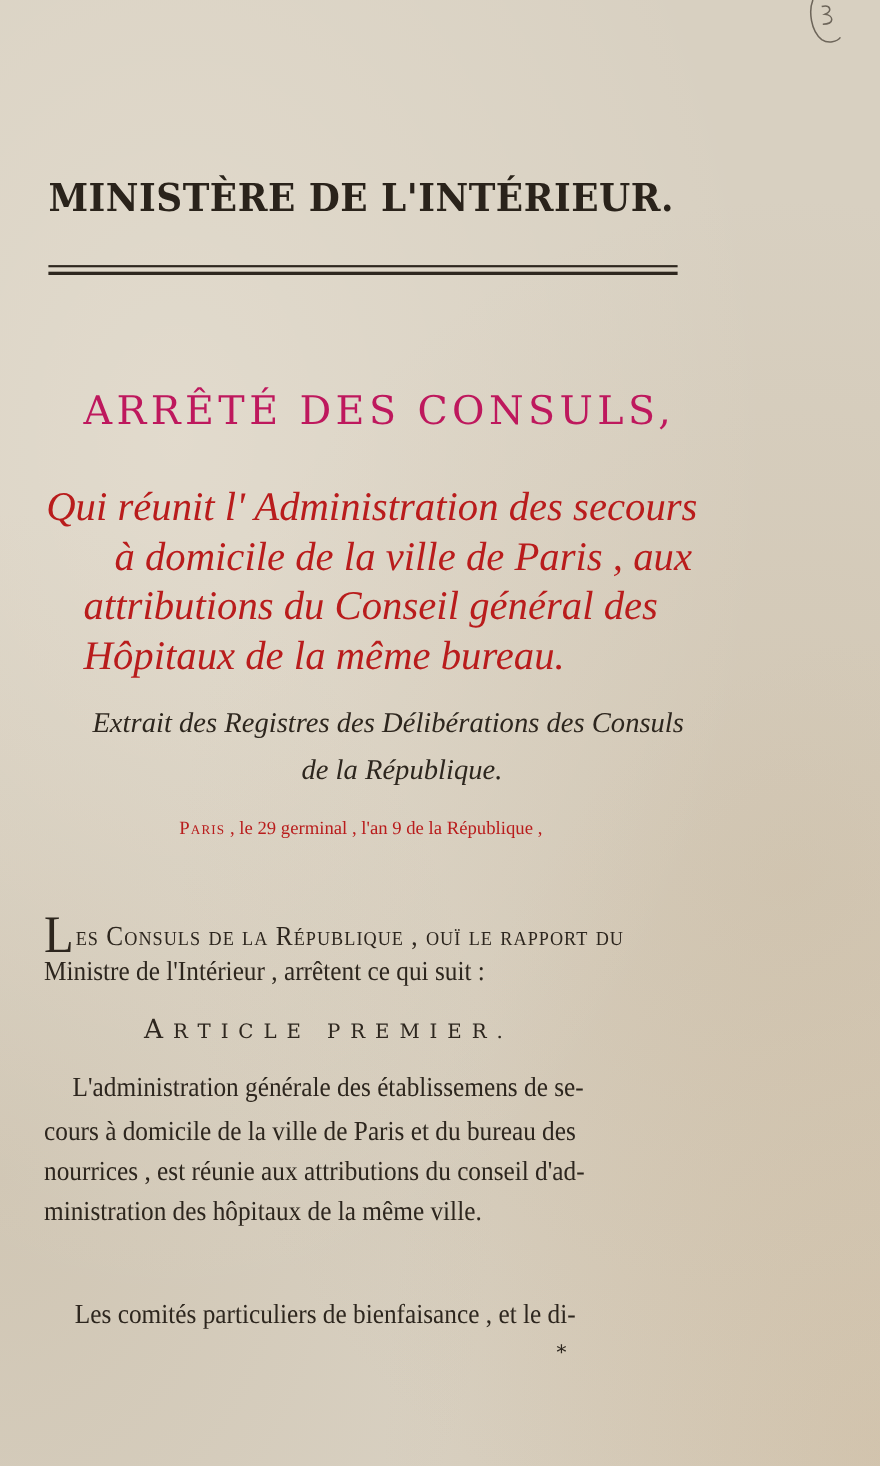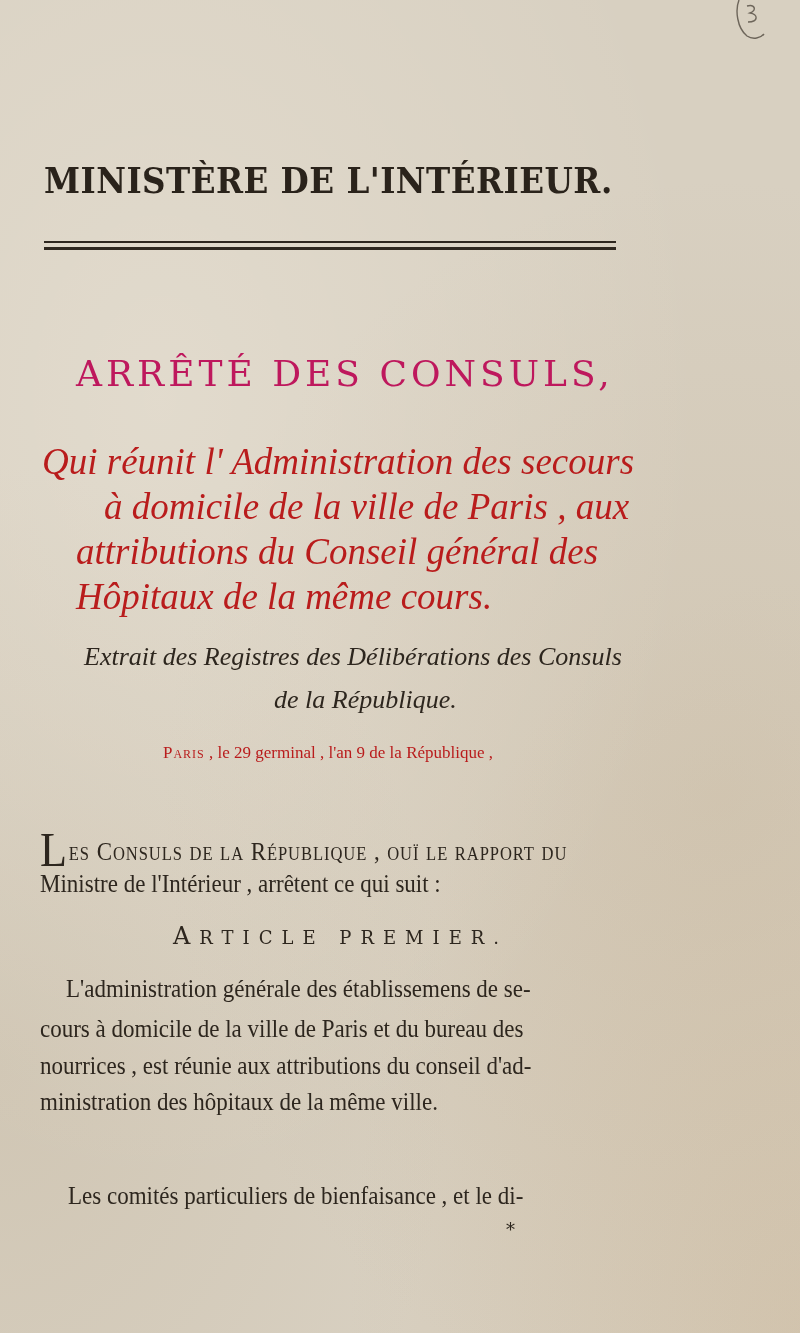--- a/index.html
+++ b/index.html
@@ -106,21 +106,21 @@
     }
     .les-line { left: 24px; top: 826px; }
     .min-line { left: 24px; top: 870px; }
 
     .article-heading {
       font-family: "DejaVu Serif", serif;
       font-size: 18px;
       letter-spacing: 9px;
       color: #2d261e;
     }
-    .art-1 { left: 115px; top: 922px; margin-left: 42px; }
+    .art-1 { left: 115px; top: 922px; }
     .art-1 .big { font-size: 24px; }
     .art-2 { left: 238px; top: 1140px; }
     .art-2 .big { font-size: 28px; }
 
     .para-1 { left: 50px; top: 975px; }
     .para-2 { left: 24px; top: 1015px; }
     .para-3 { left: 24px; top: 1052px; }
     .para-4 { left: 24px; top: 1088px; }
     .para-5 { left: 52px; top: 1182px; }
 
@@ -143,21 +143,21 @@
 
   <div class="abs ministry-title">MINISTÈRE DE L'INTÉRIEUR.</div>
   <div class="rule rule-1"></div>
   <div class="rule rule-2"></div>
 
   <div class="abs arrete-title">ARRÊTÉ DES CONSULS,</div>
 
   <div class="abs subtitle-line sub-1">Qui réunit l' Administration des secours</div>
   <div class="abs subtitle-line sub-2">à domicile de la ville de Paris , aux</div>
   <div class="abs subtitle-line sub-3">attributions du  Conseil général  des</div>
-  <div class="abs subtitle-line sub-4">Hôpitaux de la  même cours.</div>
+  <div class="abs subtitle-line sub-4">Hôpitaux de la  même bureau.</div>
 
   <div class="abs extrait-line ext-1">Extrait  des Registres des Délibérations des Consuls</div>
   <div class="abs extrait-line ext-2">de  la  République.</div>
 
   <div class="abs date-line date-1">
     <span class="sc">Paris</span><span> , le 29 germinal , l'an 9 de la République ,</span>
   </div>
 
   <div class="abs body-line les-line">
     <span class="dropcap">L</span><span class="sc">es Consuls de la République ,  ouï le rapport du</span>

